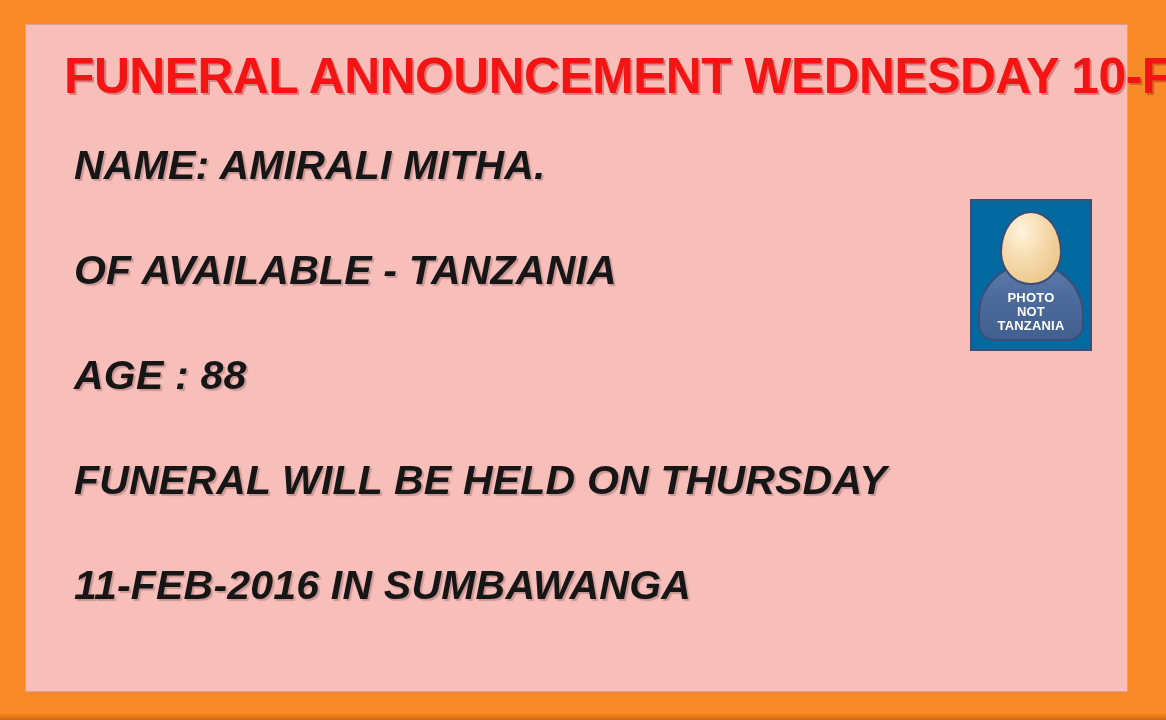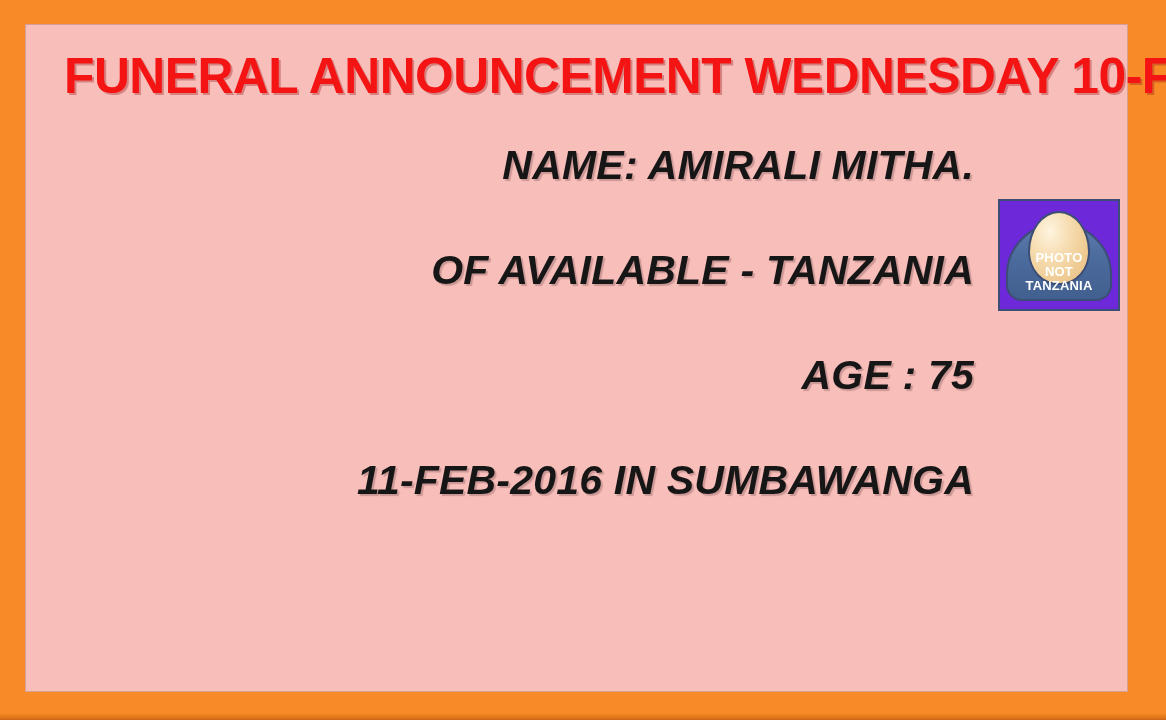--- a/index.html
+++ b/index.html
@@ -74,32 +74,31 @@
     color: #161616;
     font-family: "Liberation Sans Narrow", "Liberation Sans", sans-serif;
     font-weight: 700;
     font-style: italic;
     font-size: 41px;
     line-height: 44px;
     letter-spacing: 0.2px;
     white-space: nowrap;
     text-shadow: 2px 2px 1px rgba(120, 80, 80, 0.35);
     margin-bottom: 61px;
-    text-align: right;
   }
   .line:last-child { margin-bottom: 0; }
 
   
   .avatar-box {
     position: absolute;
-    left: 972px;
+    left: 944px;
     top: 174px;
     width: 122px;
-    height: 112px;
-    background: #6d28d9;
+    height: 152px;
+    background: #0369a1;
     border: 2px solid #3C4E75;
     box-sizing: border-box;
     overflow: hidden;
   }
   .avatar-inner {
     position: relative;
     width: 100%;
     height: 100%;
   }
   .avatar-head {
@@ -149,21 +148,22 @@
 
 <div id="poster">
 
   <div class="card">
 
     <div class="title">FUNERAL ANNOUNCEMENT WEDNESDAY 10-FEB-2016</div>
 
     <div class="body-lines">
       <div class="line">NAME: AMIRALI MITHA.</div>
       <div class="line">OF AVAILABLE - TANZANIA</div>
-      <div class="line">AGE : 75</div>
+      <div class="line">AGE : 88</div>
+      <div class="line">FUNERAL WILL BE HELD ON THURSDAY</div>
       <div class="line">11-FEB-2016 IN SUMBAWANGA</div>
     </div>
 
     <div class="avatar-box">
       <div class="avatar-inner">
         <div class="avatar-head"></div>
         <div class="avatar-body"></div>
         <div class="avatar-caption">
           <span>PHOTO</span>
           <span>NOT</span>

